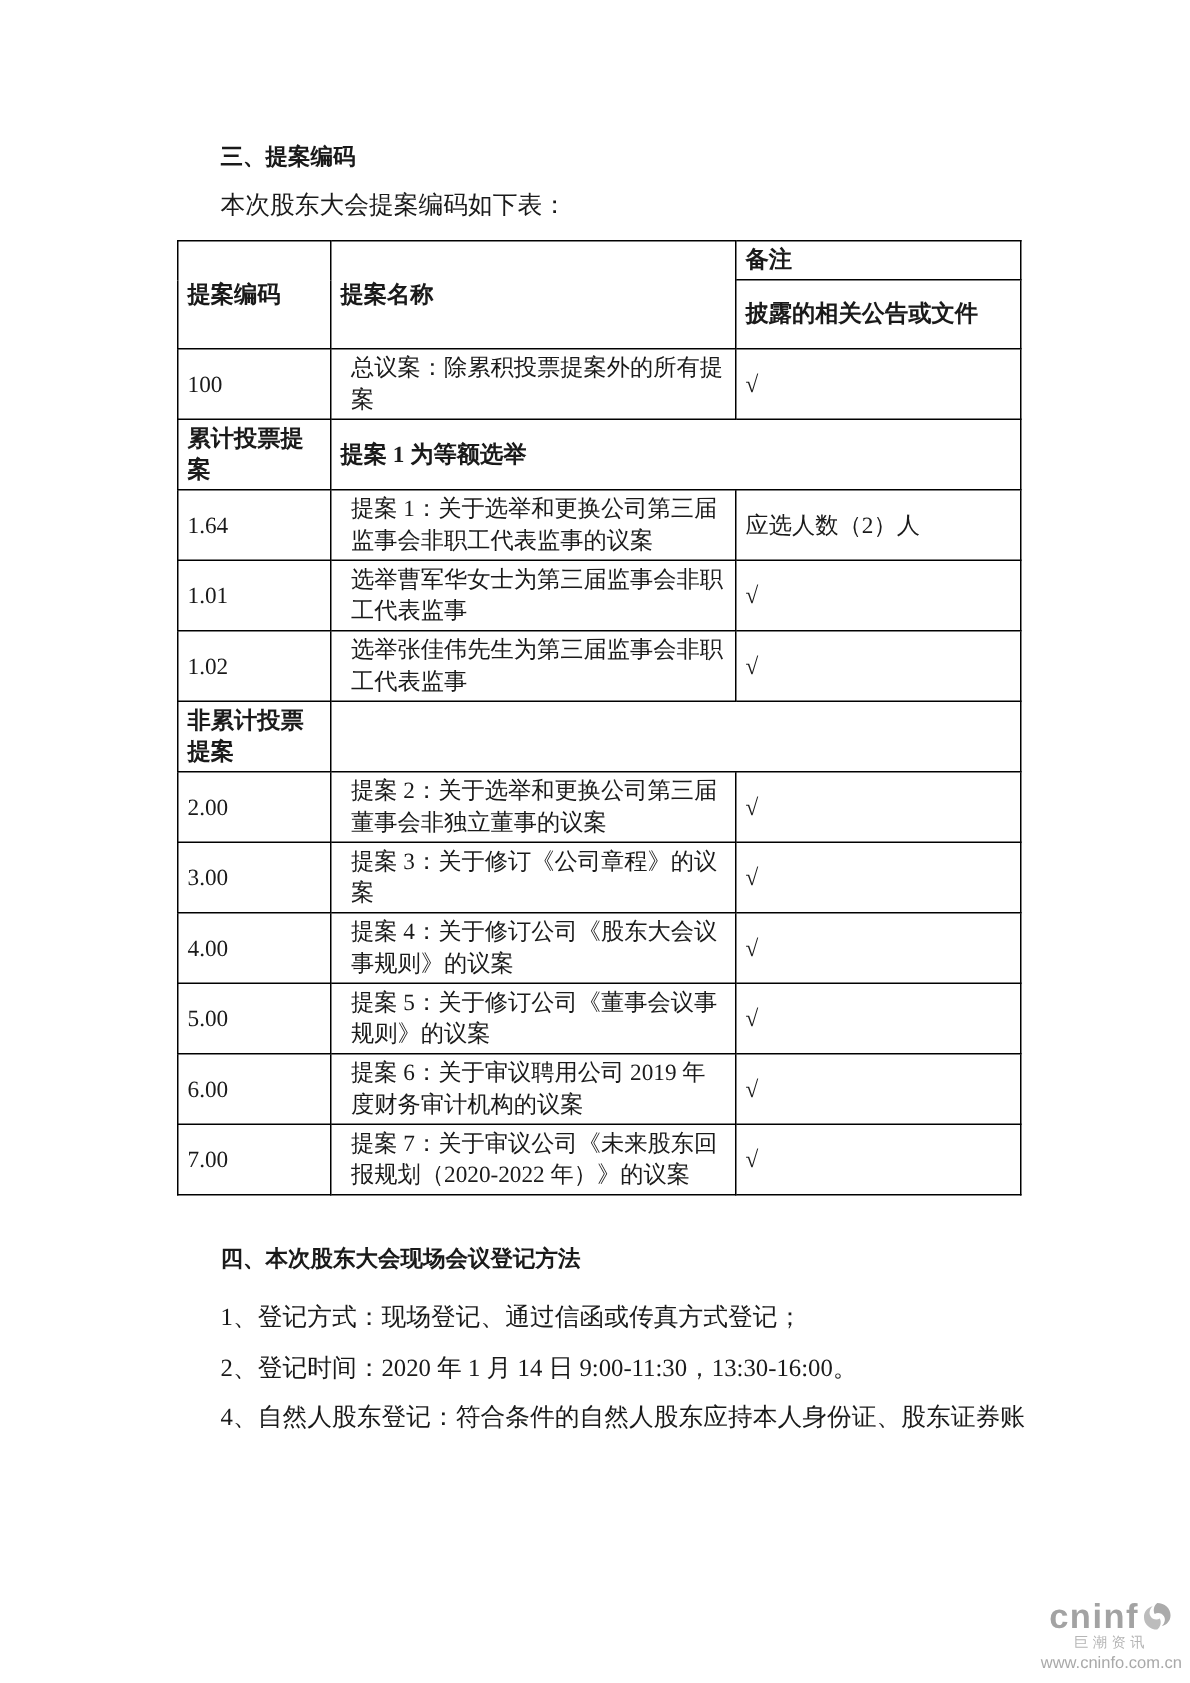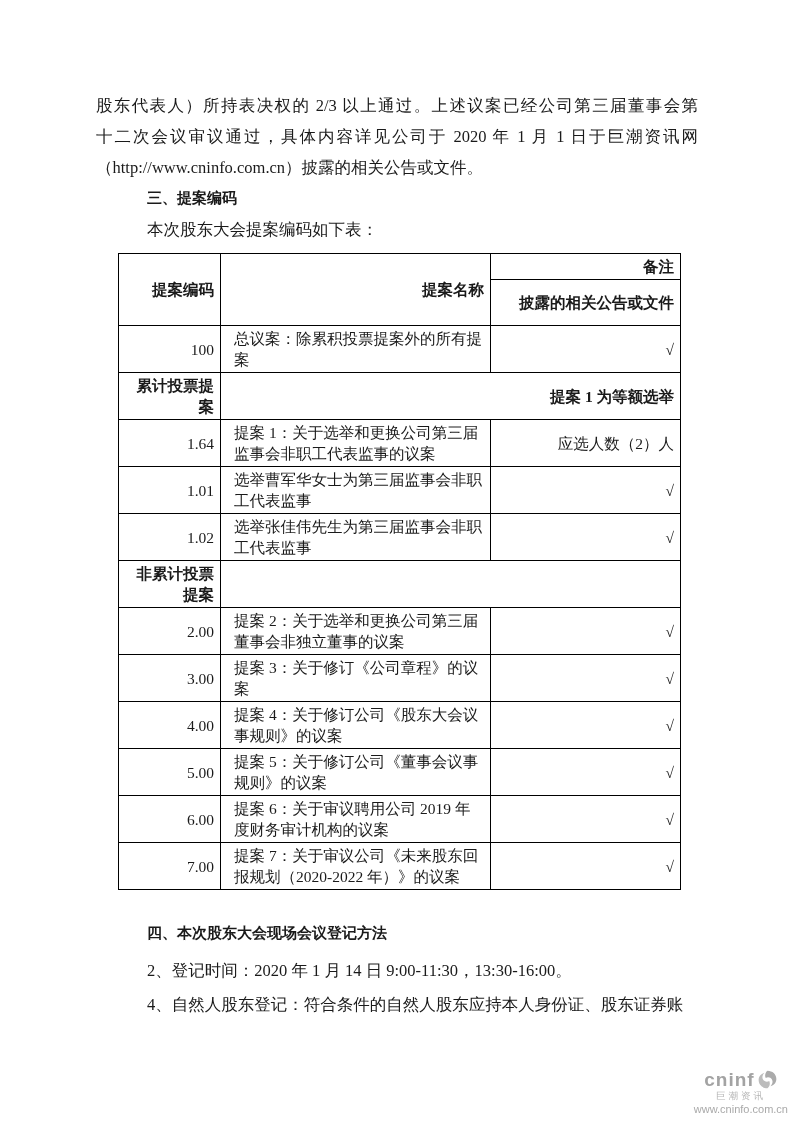--- a/index.html
+++ b/index.html
@@ -36,21 +36,21 @@
     width:562px;
     table-layout:fixed;
     font-size:15.5px;
   }
   table.proposal col.c1 { width:102px; }
   table.proposal col.c2 { width:270px; }
   table.proposal col.c3 { width:190px; }
   table.proposal td {
     border:1px solid #000;
     padding:2px 6px;
-    text-align:right;
+    text-align:left;
     vertical-align:middle;
     line-height:21px;
   }
   table.proposal td.name {
     text-align:left;
     padding-left:13px; padding-right:8px;
   }
   table.proposal td.hdr { font-weight:bold; }
   table.proposal tr.h1 td { height:37px; }
   table.proposal tr.hsub td { height:46px; }
@@ -64,36 +64,31 @@
   .nowrap { white-space:nowrap; }
   .watermark {
     position:absolute; right:5px; bottom:6px;
     text-align:center;
     color:#a9a9a9;
     font-family:"Liberation Sans","DejaVu Sans",sans-serif;
     line-height:1.15;
     user-select:none;
   }
   .wm-row1 { display:flex; align-items:center; justify-content:center; gap:2px; }
-  .wm-logo-text { font-size:19px; font-weight:bold; letter-spacing:1px; color:#a3a3a3; }
+  .wm-logo-text { font-size:23px; font-weight:bold; letter-spacing:1px; color:#a3a3a3; }
   .wm-swirl { width:21px; height:21px; display:inline-block; }
   .wm-brand { font-size:9.5px; letter-spacing:3px; color:#b5b5b5; margin-top:1px; }
   .wm-url { font-size:11px; color:#a9a9a9; margin-top:1px; }
 </style>
 </head>
 <body>
 
 <div class="page">
   <div class="content">
 
-    <div>
-      <span class="para-line">股东代表人）所持表决权的 2/3 以上通过。上述议案已经公司第三届董事会第</span>
-      <span class="para-line">十二次会议审议通过，具体内容详见公司于 2020 年 1 月 1 日于巨潮资讯网</span>
-      <span class="para-line last">（http://www.cninfo.com.cn）披露的相关公告或文件。</span>
-    </div>
 
     <div class="sec-heading">三、提案编码</div>
     <div class="table-intro">本次股东大会提案编码如下表：</div>
 
     <table class="proposal">
       <colgroup>
           <col class="c1">
           <col class="c2">
           <col class="c3">
         </colgroup>
@@ -167,20 +162,21 @@
       </tr>
       <tr>
         <td>7.00</td>
         <td class="name">提案 7：关于审议公司《未来股东回报规划（2020-2022 年）》的议案</td>
         <td>√</td>
       </tr>
     </tbody>
       </table>
 
     <div class="sec-heading sec4-heading">四、本次股东大会现场会议登记方法</div>
+    <p class="reg-item">1、登记方式：现场登记、通过信函或传真方式登记；</p>
     <p class="reg-item">2、登记时间：2020 年 1 月 14 日 9:00-11:30，13:30-16:00。</p>
     <p class="reg-item">4、自然人股东登记：符合条件的自然人股东应持本人身份证、股东证券账</p>
   </div>
 
   <div class="watermark">
     <div class="wm-row1">
       <span class="wm-logo-text">cninf</span>
       <svg class="wm-swirl" viewBox="0 0 32 32" aria-hidden="true">
         <path d="M16 2.5c7.5 0 13.5 5.4 13.5 12.6 0 5.8-3.8 9.8-8.9 11 3-2.9 4.1-6.9 2.2-10.1-1.9-3.2-6-4.3-9.4-2.4-2.1-4.1-.4-8.9 2.6-11.1z" fill="#ababab"></path>
         <path d="M16 29.5c-7.5 0-13.5-5.4-13.5-12.6 0-5.8 3.8-9.8 8.9-11-3 2.9-4.1 6.9-2.2 10.1 1.9 3.2 6 4.3 9.4 2.4 2.1 4.1.4 8.9-2.6 11.1z" fill="#bcbcbc"></path>

